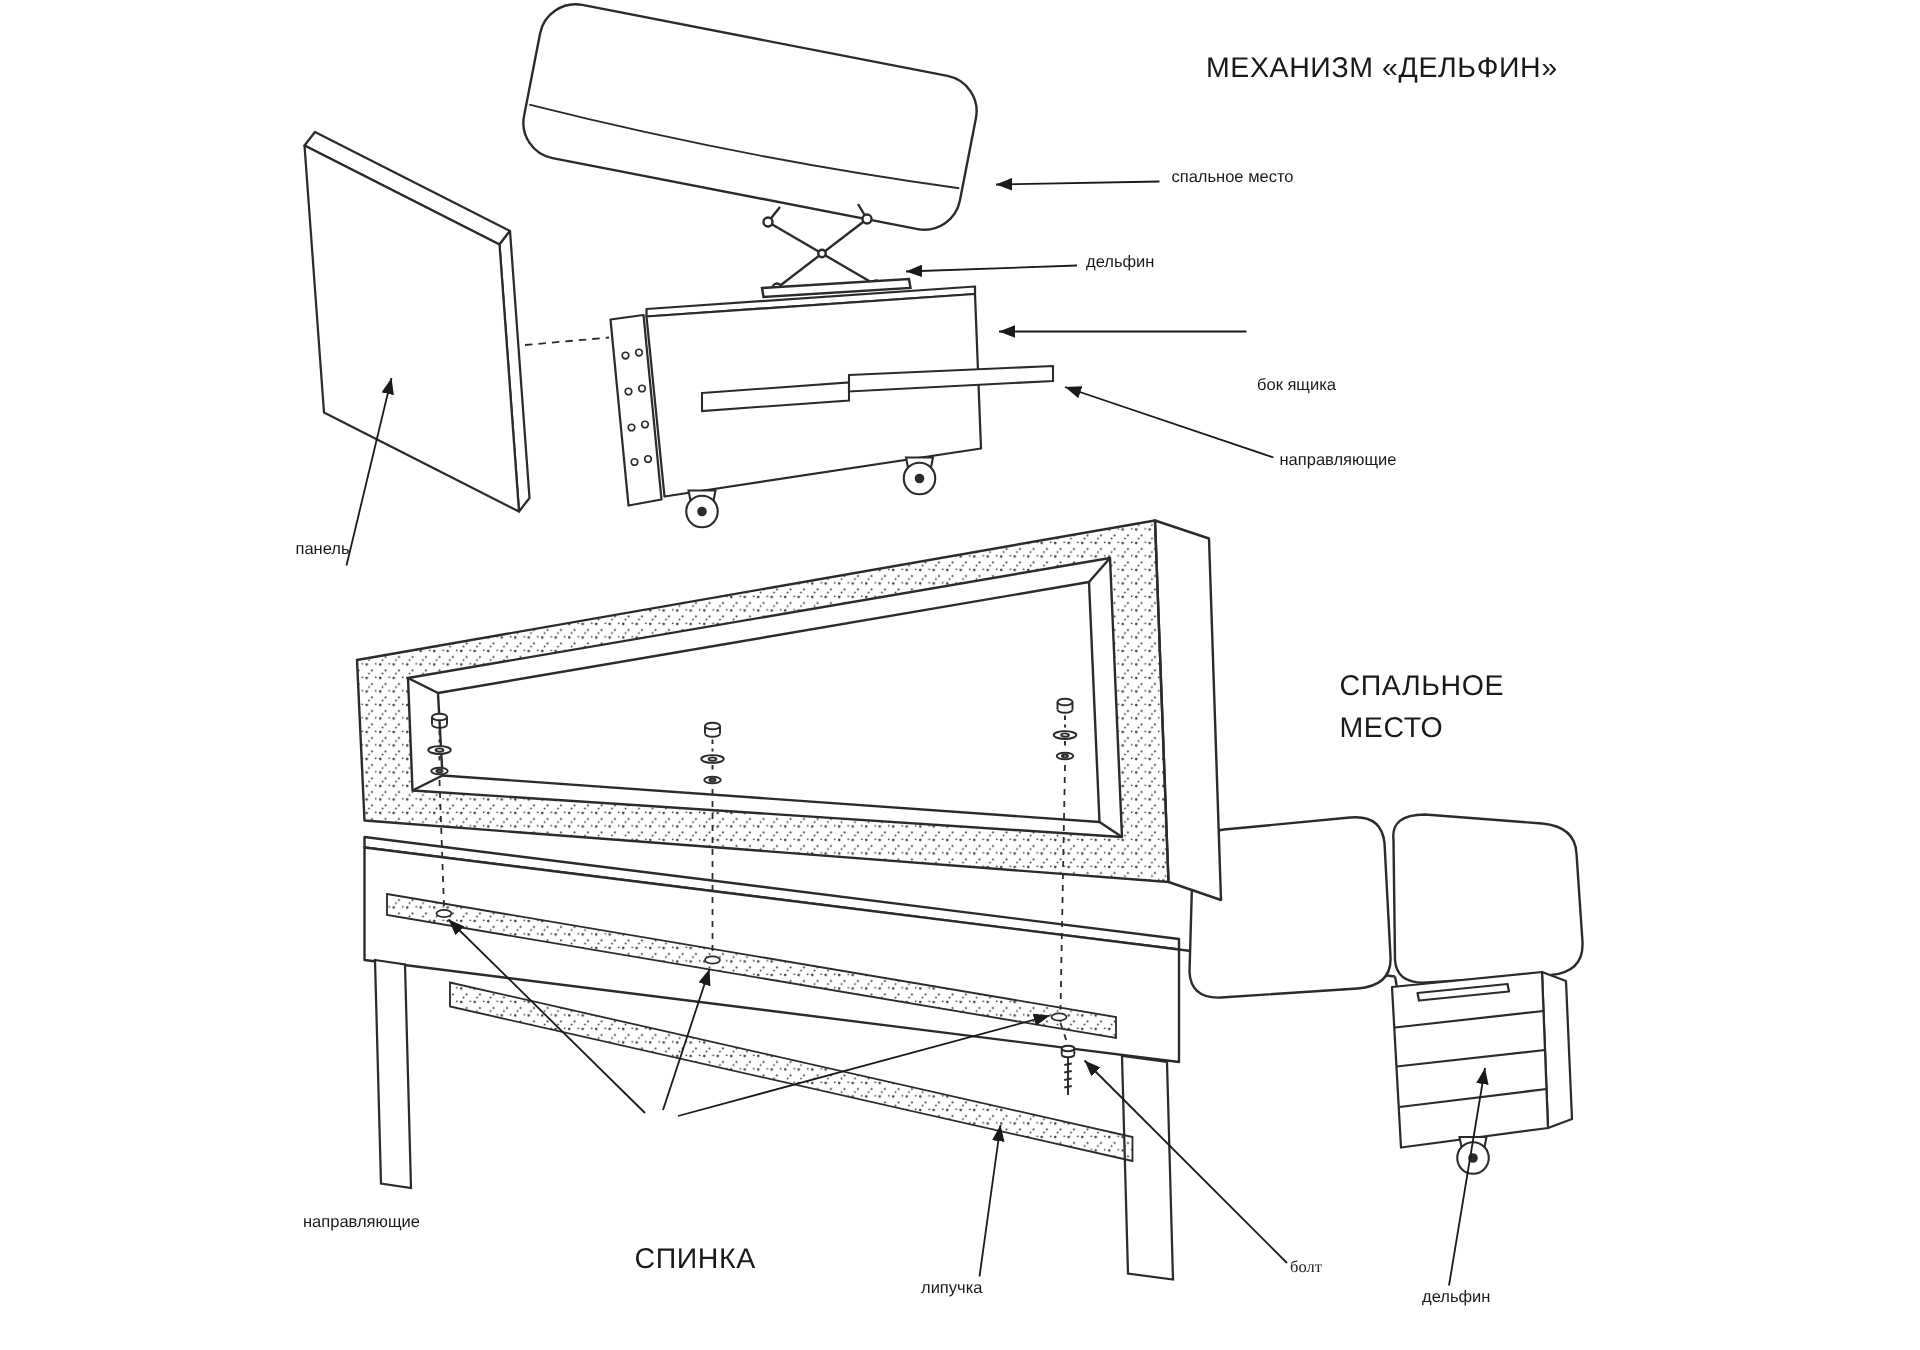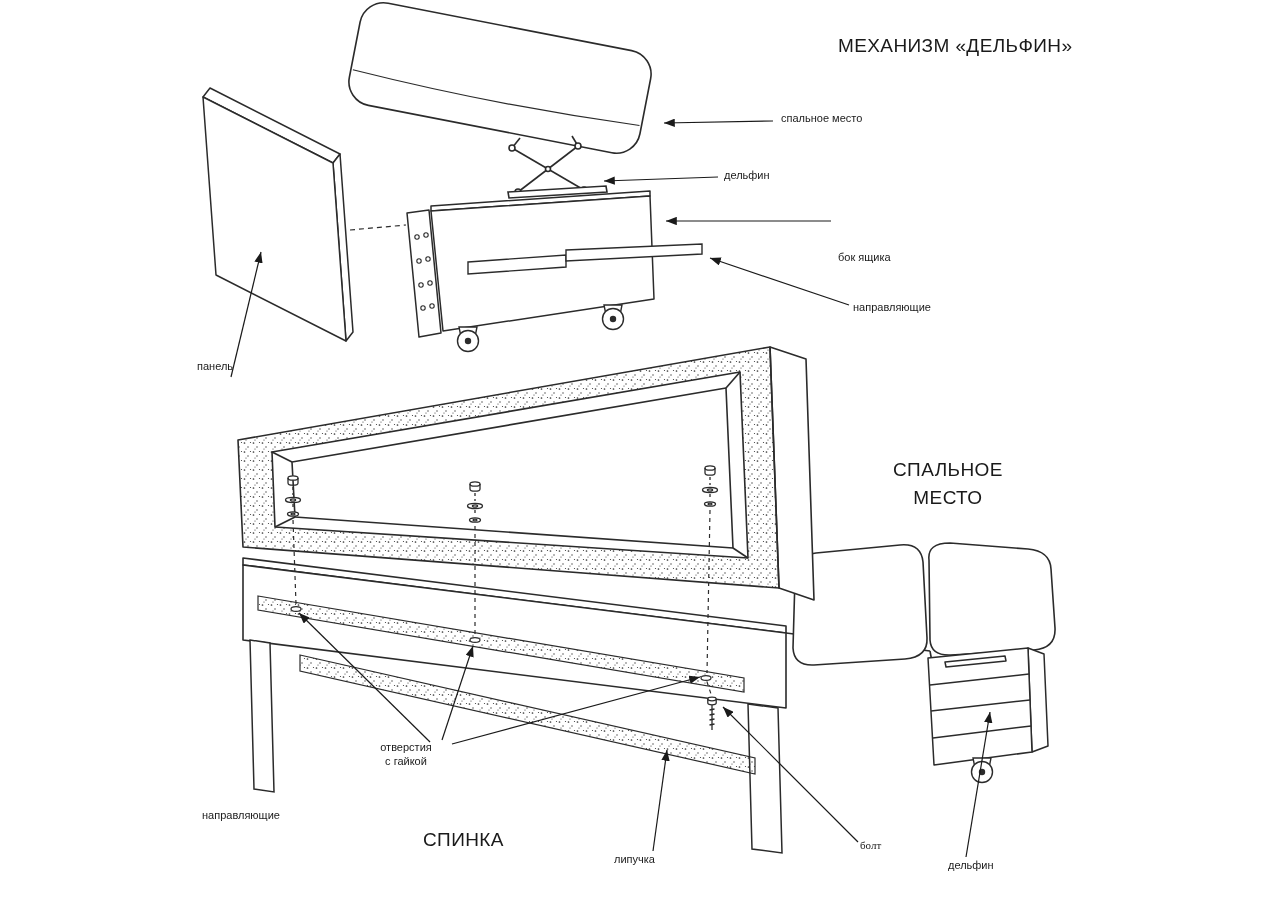--- a/index.html
+++ b/index.html
@@ -176,41 +176,37 @@
       <line x1="231" y1="377" x2="261" y2="252" marker-end="url(#arr)"></line>
       <line x1="430" y1="742" x2="299" y2="613" marker-end="url(#arr)"></line>
       <line x1="442" y1="740" x2="473" y2="646" marker-end="url(#arr)"></line>
       <line x1="452" y1="744" x2="700" y2="677" marker-end="url(#arr)"></line>
       <line x1="653" y1="851" x2="667" y2="750" marker-end="url(#arr)"></line>
       <line x1="858" y1="842" x2="723" y2="707" marker-end="url(#arr)"></line>
       <line x1="966" y1="857" x2="990" y2="712" marker-end="url(#arr)"></line>
     </g>
   </svg>
 
-  <div class="lbl caps" style="left:838px;top:34px;">МЕХАНИЗМ «ДЕЛЬФИН»</div>
+  <div class="lbl caps" style="left:804px;top:34px;">МЕХАНИЗМ «ДЕЛЬФИН»</div>
 
   <div class="lbl" style="left:781px;top:111px;">спальное место</div>
 
   <div class="lbl" style="left:724px;top:168px;">дельфин</div>
 
   <div class="lbl" style="left:838px;top:212px;margin-top:38px;">бок ящика</div>
 
   <div class="lbl" style="left:853px;top:300px;">направляющие</div>
 
   <div class="lbl" style="left:197px;top:359px;">панель</div>
 
-  <div class="lbl caps" style="left:893px;top:456px;line-height:28px;text-align:center;">
+  <div class="lbl caps" style="left:893px;top:444px;line-height:28px;">
     <div>СПАЛЬНОЕ</div>
     <div>МЕСТО</div>
   </div>
 
-  <div class="lbl center" style="left:346px;top:740px;width:120px;">
-    <div>отверстия</div>
-    <div>с гайкой</div>
-  </div>
 
   <div class="lbl" style="left:202px;top:808px;">направляющие</div>
 
   <div class="lbl caps" style="left:423px;top:828px;text-align:right;">СПИНКА</div>
 
   <div class="lbl" style="left:614px;top:852px;">липучка</div>
 
   <div class="lbl" style="left:860px;top:838px;font-family:Liberation Serif, serif;">болт</div>
 
   <div class="lbl" style="left:948px;top:858px;">дельфин</div>

